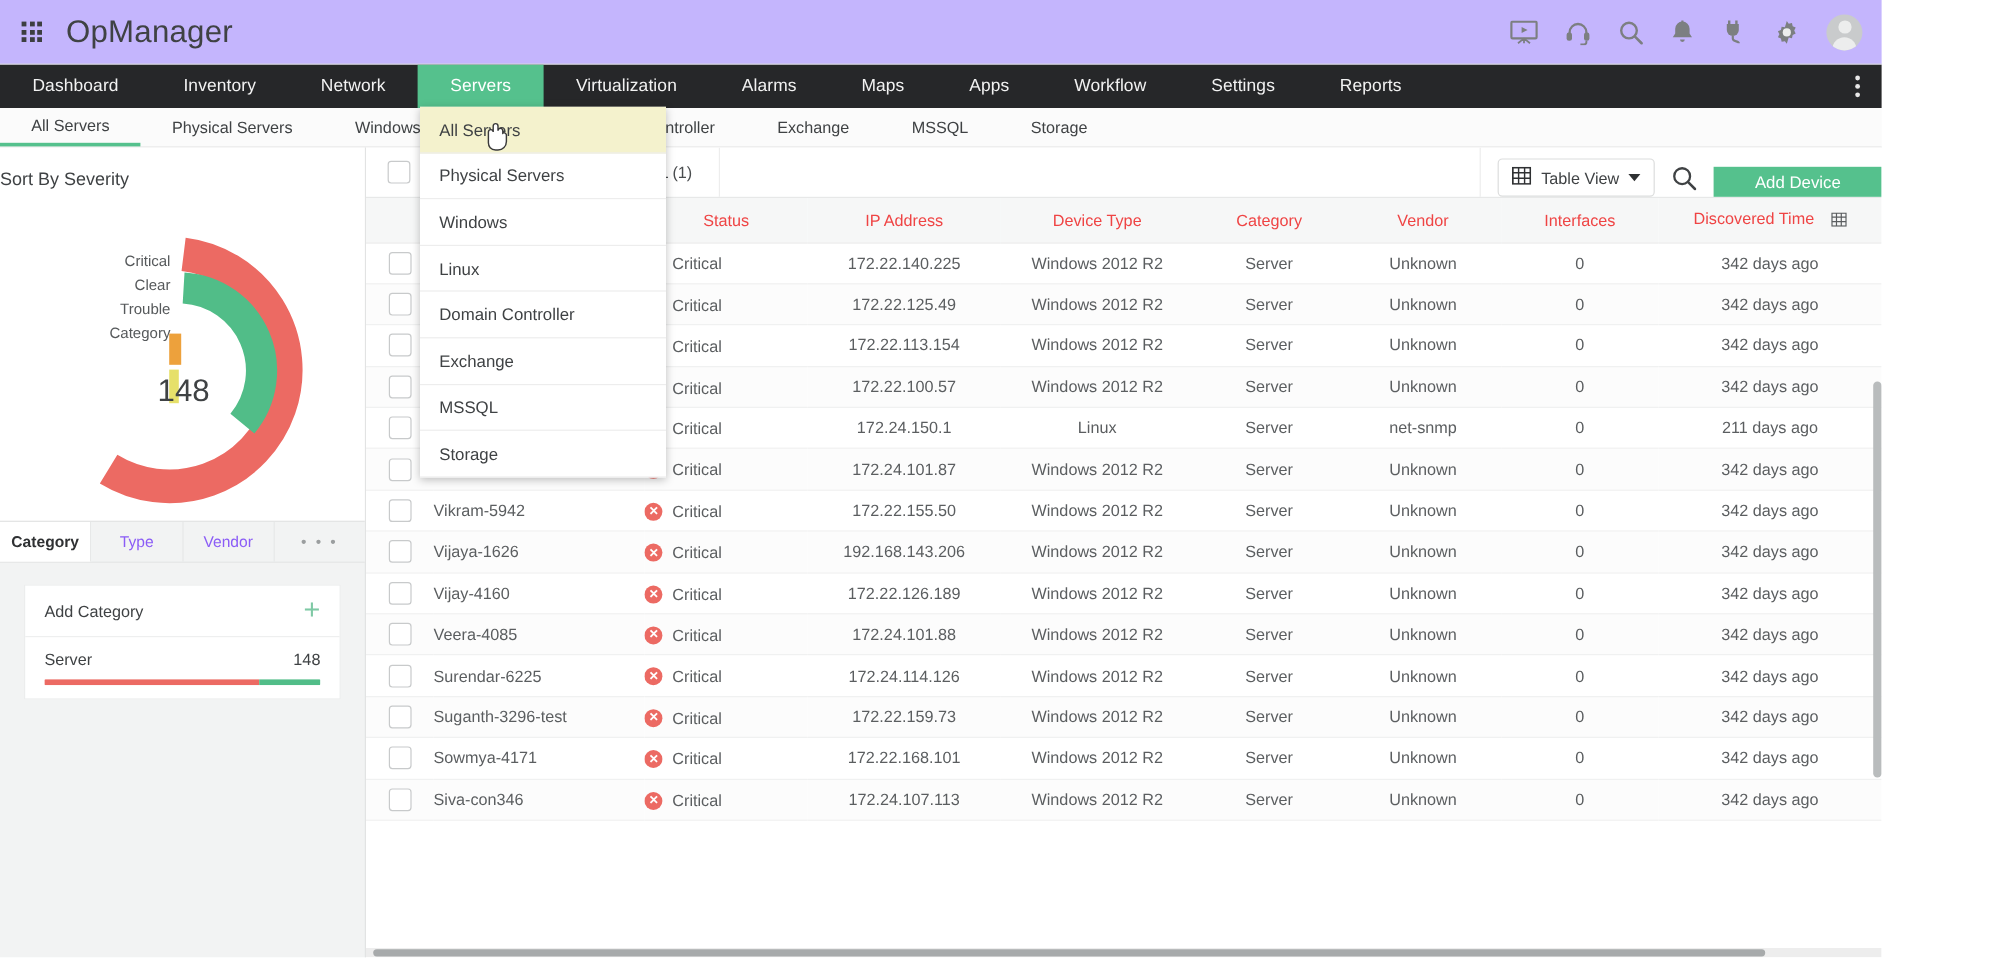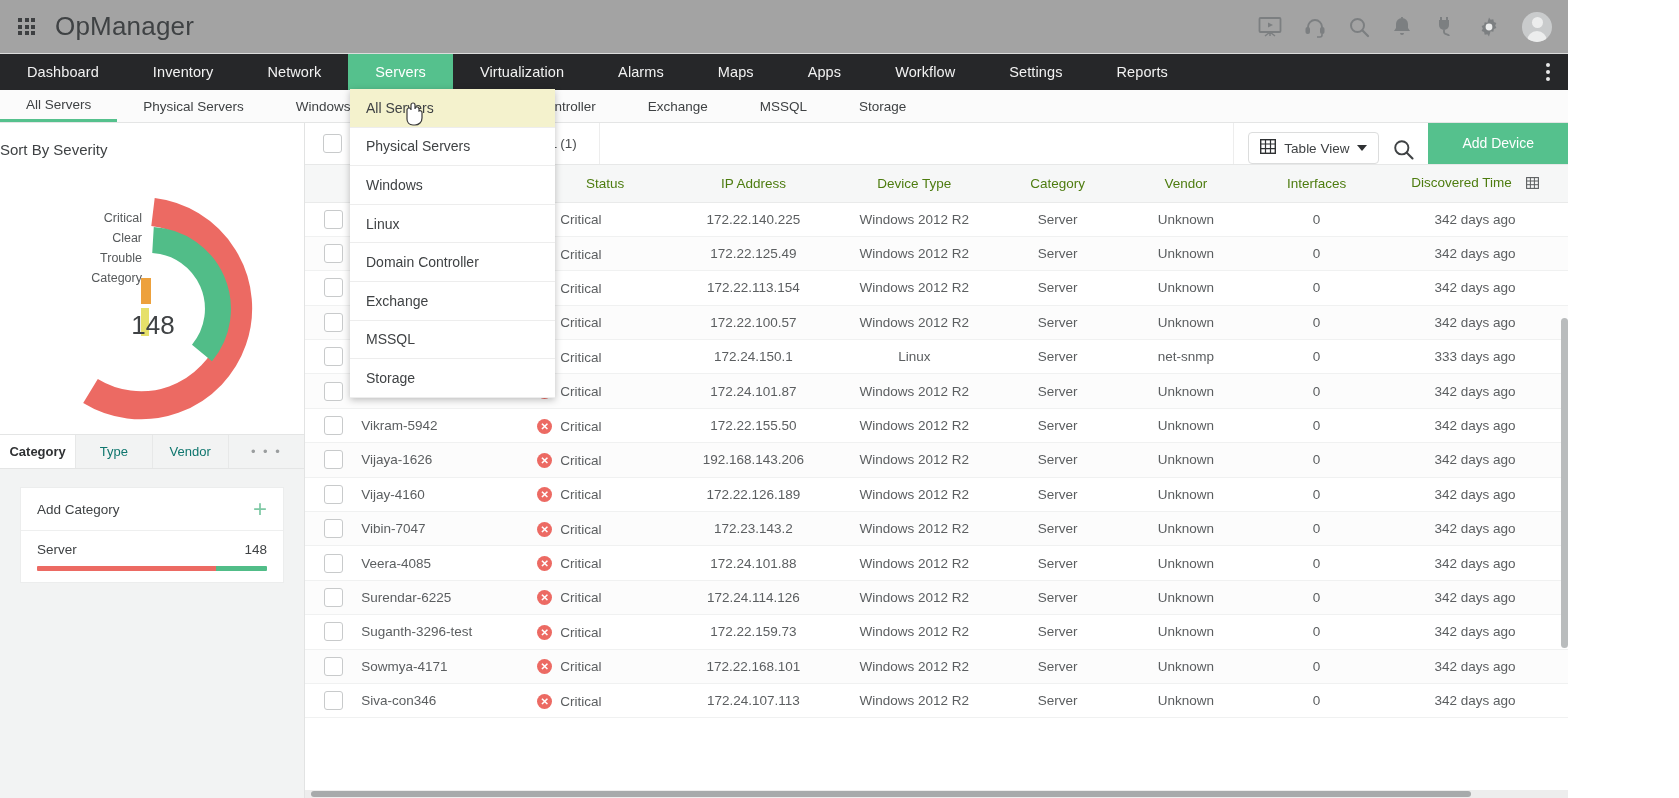--- a/index.html
+++ b/index.html
@@ -6,21 +6,21 @@
   html, body {
     width: 1679px; height: 798px;
     background: #ffffff;
     font-family: "Liberation Sans", sans-serif;
     overflow: hidden;
   }
   .app { width: 1568px; height: 798px; position: relative; background:#fff; }
 
   
   .topbar {
-    height: 54px; background: #a3a3a3; display: flex; align-items: center;
+    height: 54px; background: #c4b5fd; display: flex; align-items: center;
     border-bottom: 1px solid #dcdddd; position: relative;
   }
   .waffle { margin-left: 18px; display: grid; grid-template-columns: repeat(3,4px);
             grid-template-rows: repeat(3,4px); gap: 2.5px; cursor: pointer; }
   .waffle i { width:4px; height:4px; background:#3d3f41; display:block; }
   .brand { margin-left: 20px; font-size: 26px; color:#3f4244; font-weight: 400; letter-spacing: .2px; }
   .hdr-icons { margin-left:auto; display:flex; align-items:center; gap:22px; padding-right: 16px; }
   .hdr-icons svg { display:block; }
   .avatar { width:30px; height:30px; border-radius:50%; background:#c9cbcc; position:relative; overflow:hidden; }
   .avatar::before{ content:""; position:absolute; width:11px; height:11px; border-radius:50%; background:#eceded; left:9.5px; top:5px; }
@@ -55,21 +55,21 @@
   .donut-wrap { position:relative; height:266px; }
   .donut-labels { position:absolute; left:46px; top:46px; text-align:right; width:96px; }
   .donut-labels div { font-size:12.5px; color:#56595b; line-height:20px; }
   .donut-svg { position:absolute; left:34px; top:28px; }
   .donut-center { position:absolute; left:118px; top:148px; width:70px; text-align:center;
                   font-size:26px; color:#3f4244; }
 
   .seg-tabs { display:flex; background:#f2f3f3; border-top:1px solid #e4e5e5;
               border-bottom:1px solid #e4e5e5; height:35px; }
   .seg-tabs div { flex:1; display:flex; align-items:center; justify-content:center;
-                  font-size:13px; color:#0f766e; cursor:pointer; border-right:1px solid #e7e8e8; }
+                  font-size:13px; color:#8b5cf6; cursor:pointer; border-right:1px solid #e7e8e8; }
   .seg-tabs div.active { background:#fff; color:#2f3133; font-weight:bold; }
   .seg-tabs div:last-child { border-right:none; color:#9b9e9f; letter-spacing:2px; }
 
   .cat-card { background:#fff; margin:18px 20px 0 20px; border:1px solid #eceded; }
   .cat-add { display:flex; align-items:center; justify-content:space-between;
              padding:13px 16px; font-size:13.5px; color:#3f4244; border-bottom:1px solid #eeefef; cursor:pointer; }
   .plus { color:#7fc9a5; font-size:24px; line-height:16px; font-weight:300; }
   .cat-row { padding:11px 16px 0; }
   .cat-row .line { display:flex; justify-content:space-between; font-size:13.5px; color:#3f4244; }
   .cat-bar { height:5px; margin:9px 0 11px; display:flex; border-radius:1px; overflow:hidden; }
@@ -80,25 +80,25 @@
   .chk-cell { width:56px; display:flex; align-items:center; justify-content:center; border-right:1px solid #ededed;}
   .cbox { width:19px; height:19px; border:1px solid #c8cacb; border-radius:3px; background:#fff; cursor:pointer; }
   .filter-chip { display:flex; align-items:center; padding:0 22px; font-size:13.5px; color:#4a4d4f;
                  border-right:1px solid #ededed; cursor:pointer; white-space:nowrap; }
   .toolbar-spacer { flex:1; border-right:1px solid #ededed; }
   .tb-right { display:flex; align-items:flex-end; gap:14px; padding:0 0 0 14px; }
   .viewbtn { display:flex; align-items:center; gap:8px; border:1px solid #dcdddd; border-radius:4px;
              padding:6px 11px; font-size:13.5px; color:#3f4244; background:#fff; cursor:pointer; }
   .caret { width:0;height:0;border-left:5px solid transparent;border-right:5px solid transparent;
            border-top:6px solid #2f3133; }
-  .addbtn { background:#55c18d; color:#fff; font-size:14px; border:none; height:42px;
+  .addbtn { background:#55c18d; color:#fff; font-size:14px; border:none; height:25px;
             padding:0 34px; cursor:pointer; font-family:inherit; }
 
   table { width:100%; border-collapse:collapse; table-layout:fixed; }
-  thead th { background:#f6f7f7; font-size:13.5px; color:#4d7c0f; font-weight:400;
+  thead th { background:#f6f7f7; font-size:13.5px; color:#ef4444; font-weight:400;
              text-align:center; height:37px; border-bottom:1px solid #e9eaea; }
   tbody td { font-size:13.5px; color:#5b5e60; height:34.4px; text-align:center;
              border-bottom:1px solid #f0f1f1; white-space:nowrap; overflow:hidden; }
   tbody tr:nth-child(even) { background:#fcfcfc; }
   td.name { text-align:left; }
   td.status { text-align:left; }
   .stat { display:inline-flex; align-items:center; gap:8px; }
   .dot { width:15px;height:15px;border-radius:50%; display:inline-flex;align-items:center;
          justify-content:center; color:#fff; font-size:10px; font-weight:bold; flex:0 0 15px;}
   .dot.critical { background:#ec6a63; }
@@ -398,21 +398,21 @@
               <td class="name"></td>
               <td class="status"><span class="stat">
                   <span class="dot critical">✕</span>
                   <span>Critical</span>
                 </span></td>
               <td>172.24.150.1</td>
               <td>Linux</td>
               <td>Server</td>
               <td>net-snmp</td>
               <td>0</td>
-              <td>333 days ago</td>
+              <td>211 days ago</td>
             </tr>
             <tr>
               <td>
                 <div class="cbox" style="margin: 0px auto;"></div>
               </td>
               <td class="name"></td>
               <td class="status"><span class="stat">
                   <span class="dot critical">✕</span>
                   <span>Critical</span>
                 </span></td>
@@ -458,36 +458,20 @@
             <tr>
               <td>
                 <div class="cbox" style="margin: 0px auto;"></div>
               </td>
               <td class="name">Vijay-4160</td>
               <td class="status"><span class="stat">
                   <span class="dot critical">✕</span>
                   <span>Critical</span>
                 </span></td>
               <td>172.22.126.189</td>
-              <td>Windows 2012 R2</td>
-              <td>Server</td>
-              <td>Unknown</td>
-              <td>0</td>
-              <td>342 days ago</td>
-            </tr>
-            <tr>
-              <td>
-                <div class="cbox" style="margin: 0px auto;"></div>
-              </td>
-              <td class="name">Vibin-7047</td>
-              <td class="status"><span class="stat">
-                  <span class="dot critical">✕</span>
-                  <span>Critical</span>
-                </span></td>
-              <td>172.23.143.2</td>
               <td>Windows 2012 R2</td>
               <td>Server</td>
               <td>Unknown</td>
               <td>0</td>
               <td>342 days ago</td>
             </tr>
             <tr>
               <td>
                 <div class="cbox" style="margin: 0px auto;"></div>
               </td>

